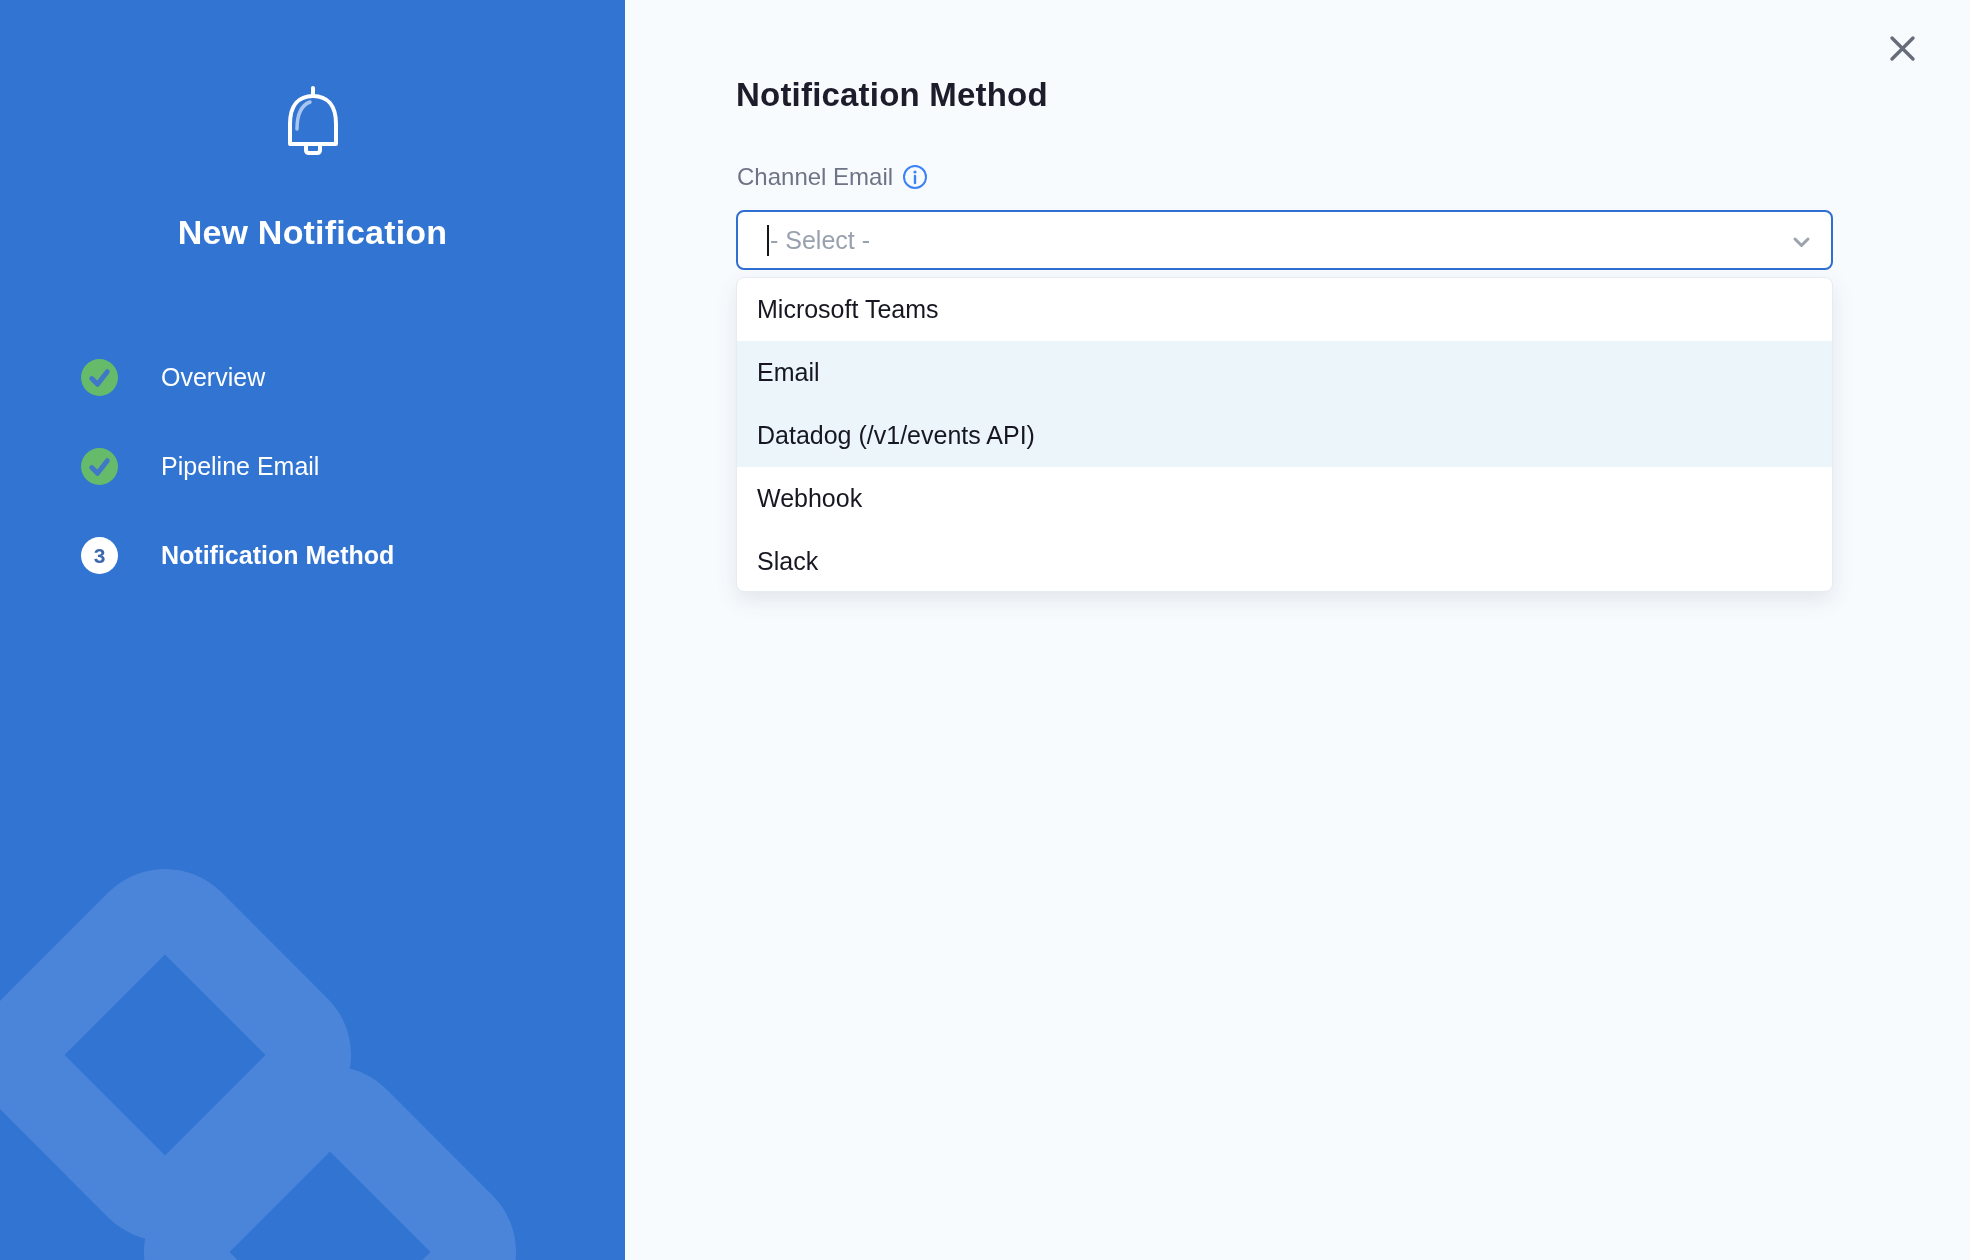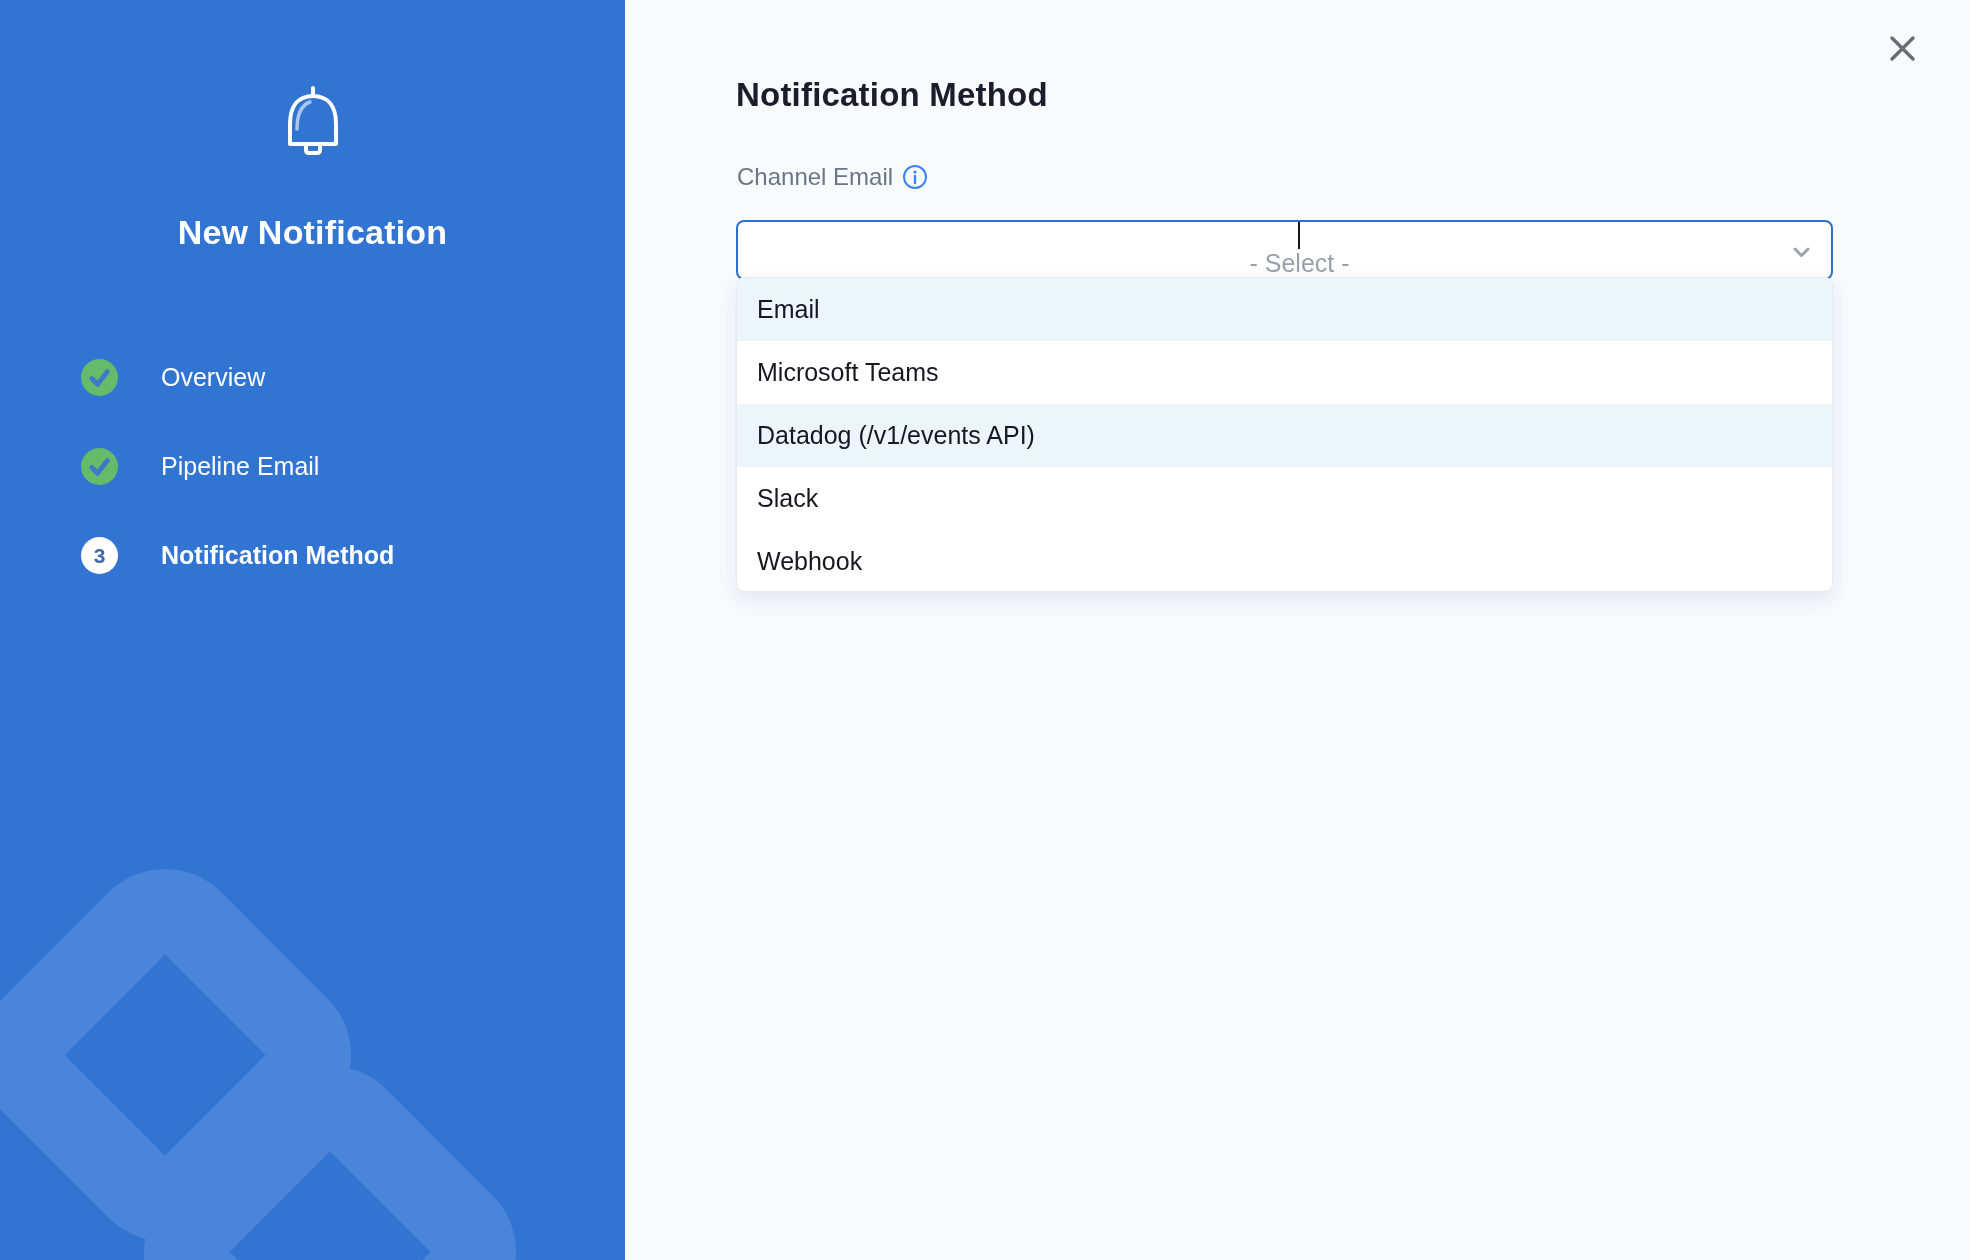--- a/index.html
+++ b/index.html
@@ -47,23 +47,23 @@
     position:absolute;left:111px;top:76px;
     color:#1c1c2b;font-size:33px;font-weight:600;letter-spacing:.2px;
   }
   .field-label-row{
     position:absolute;left:112px;top:163px;display:flex;align-items:center;
   }
   .field-label{color:#6e7486;font-size:24px;}
   .info-icon{margin-left:9px;display:flex;align-items:center;}
 
   .select-box{
-    position:absolute;left:111px;top:220px;width:1097px;height:60px;
+    position:absolute;left:111px;top:210px;width:1097px;height:60px;
     box-sizing:border-box;background:#ffffff;border:2px solid #2e6fd1;
-    border-radius:8px;display:flex;align-items:center;padding-left:29px;flex-direction:column;
+    border-radius:8px;display:flex;align-items:center;padding-left:29px;
   }
   .caret{width:2px;height:31px;background:#15151c;}
   .placeholder{margin-left:1px;color:#98a1ad;font-size:25px;}
   .chevron{position:absolute;right:16px;top:16px;}
 
   .dropdown{
     position:absolute;left:111px;top:277px;width:1097px;height:315px;
     box-sizing:border-box;background:#ffffff;border:1px solid #e7ecf1;border-radius:8px;
     box-shadow:0 8px 22px rgba(30,50,80,0.10);overflow:hidden;
   }
@@ -148,19 +148,19 @@
     <span class="caret"></span>
     <span class="placeholder">- Select -</span>
     <span class="chevron">
       <svg width="27" height="27" viewBox="0 0 27 27" fill="none">
         <path d="M7 11 L13.5 17.5 L20 11" stroke="#9aa3ae" stroke-width="3" stroke-linecap="round" stroke-linejoin="round"></path>
       </svg>
     </span>
   </div>
 
   <div class="dropdown">
+    <div class="option">Microsoft Teams</div>
     <div class="option hl">Email</div>
-    <div class="option">Microsoft Teams</div>
     <div class="option hl">Datadog (/v1/events API)</div>
+    <div class="option">Webhook</div>
     <div class="option">Slack</div>
-    <div class="option">Webhook</div>
   </div>
 </div>
 
 </body></html>

